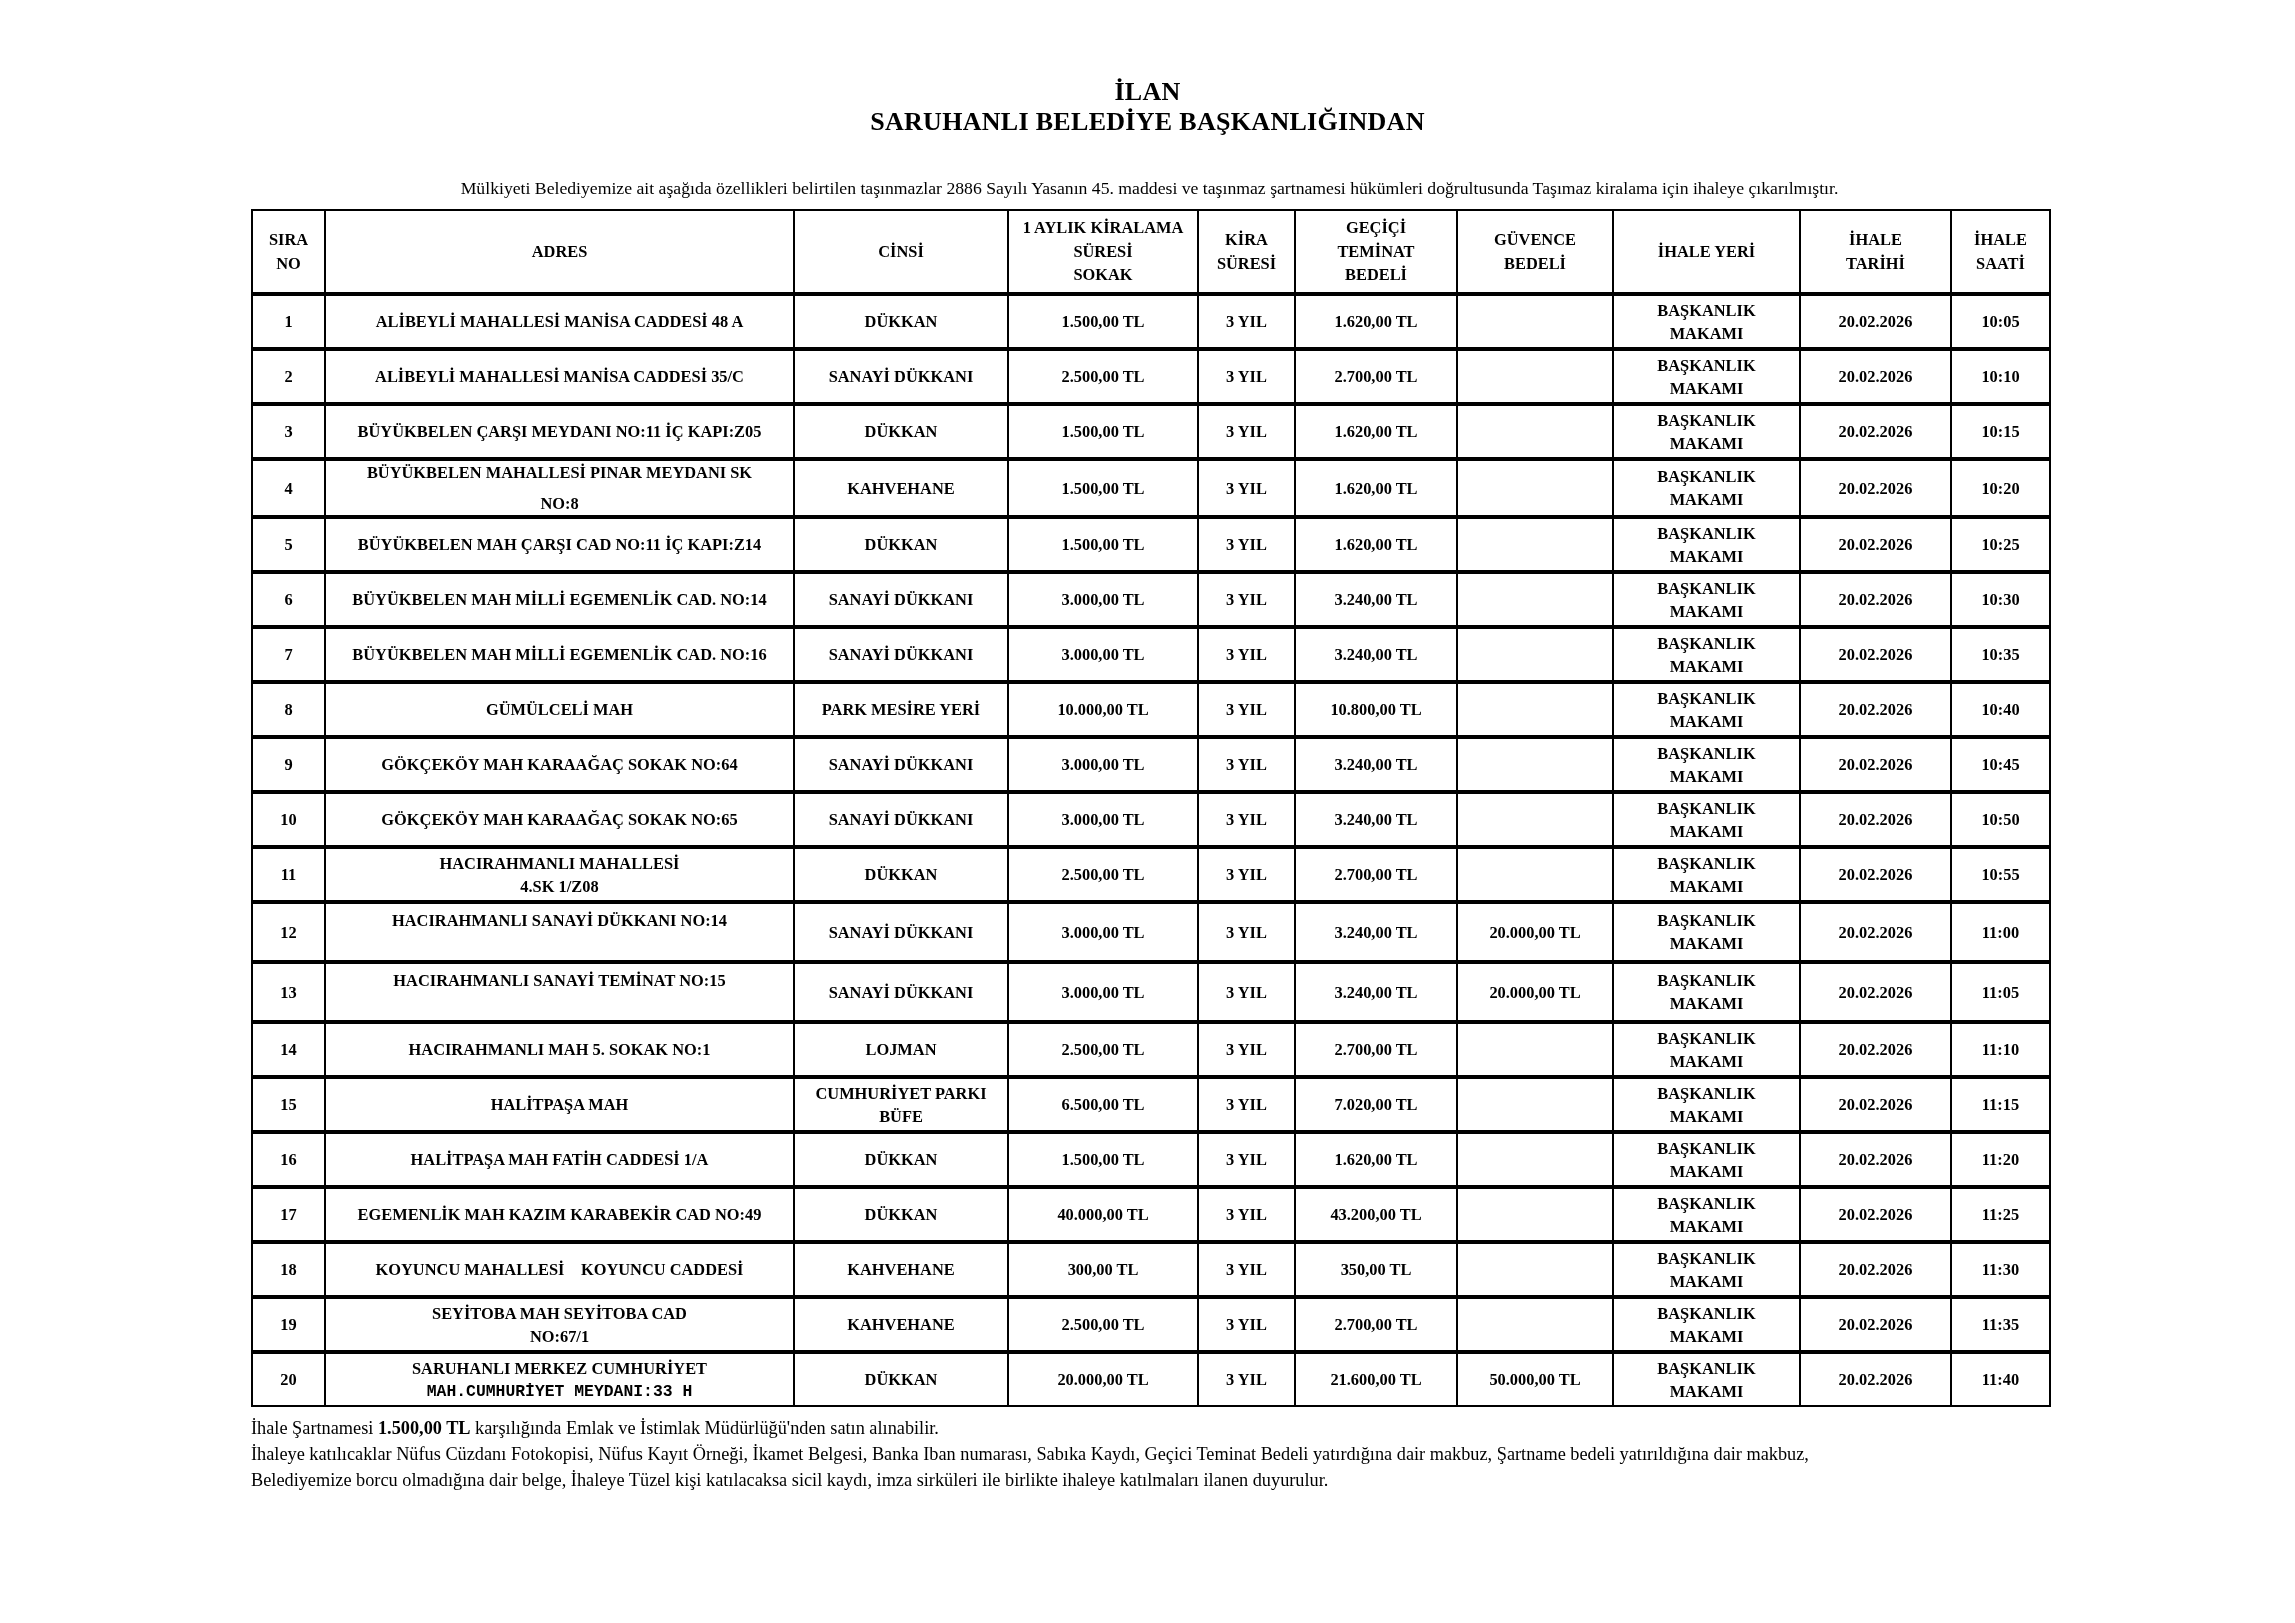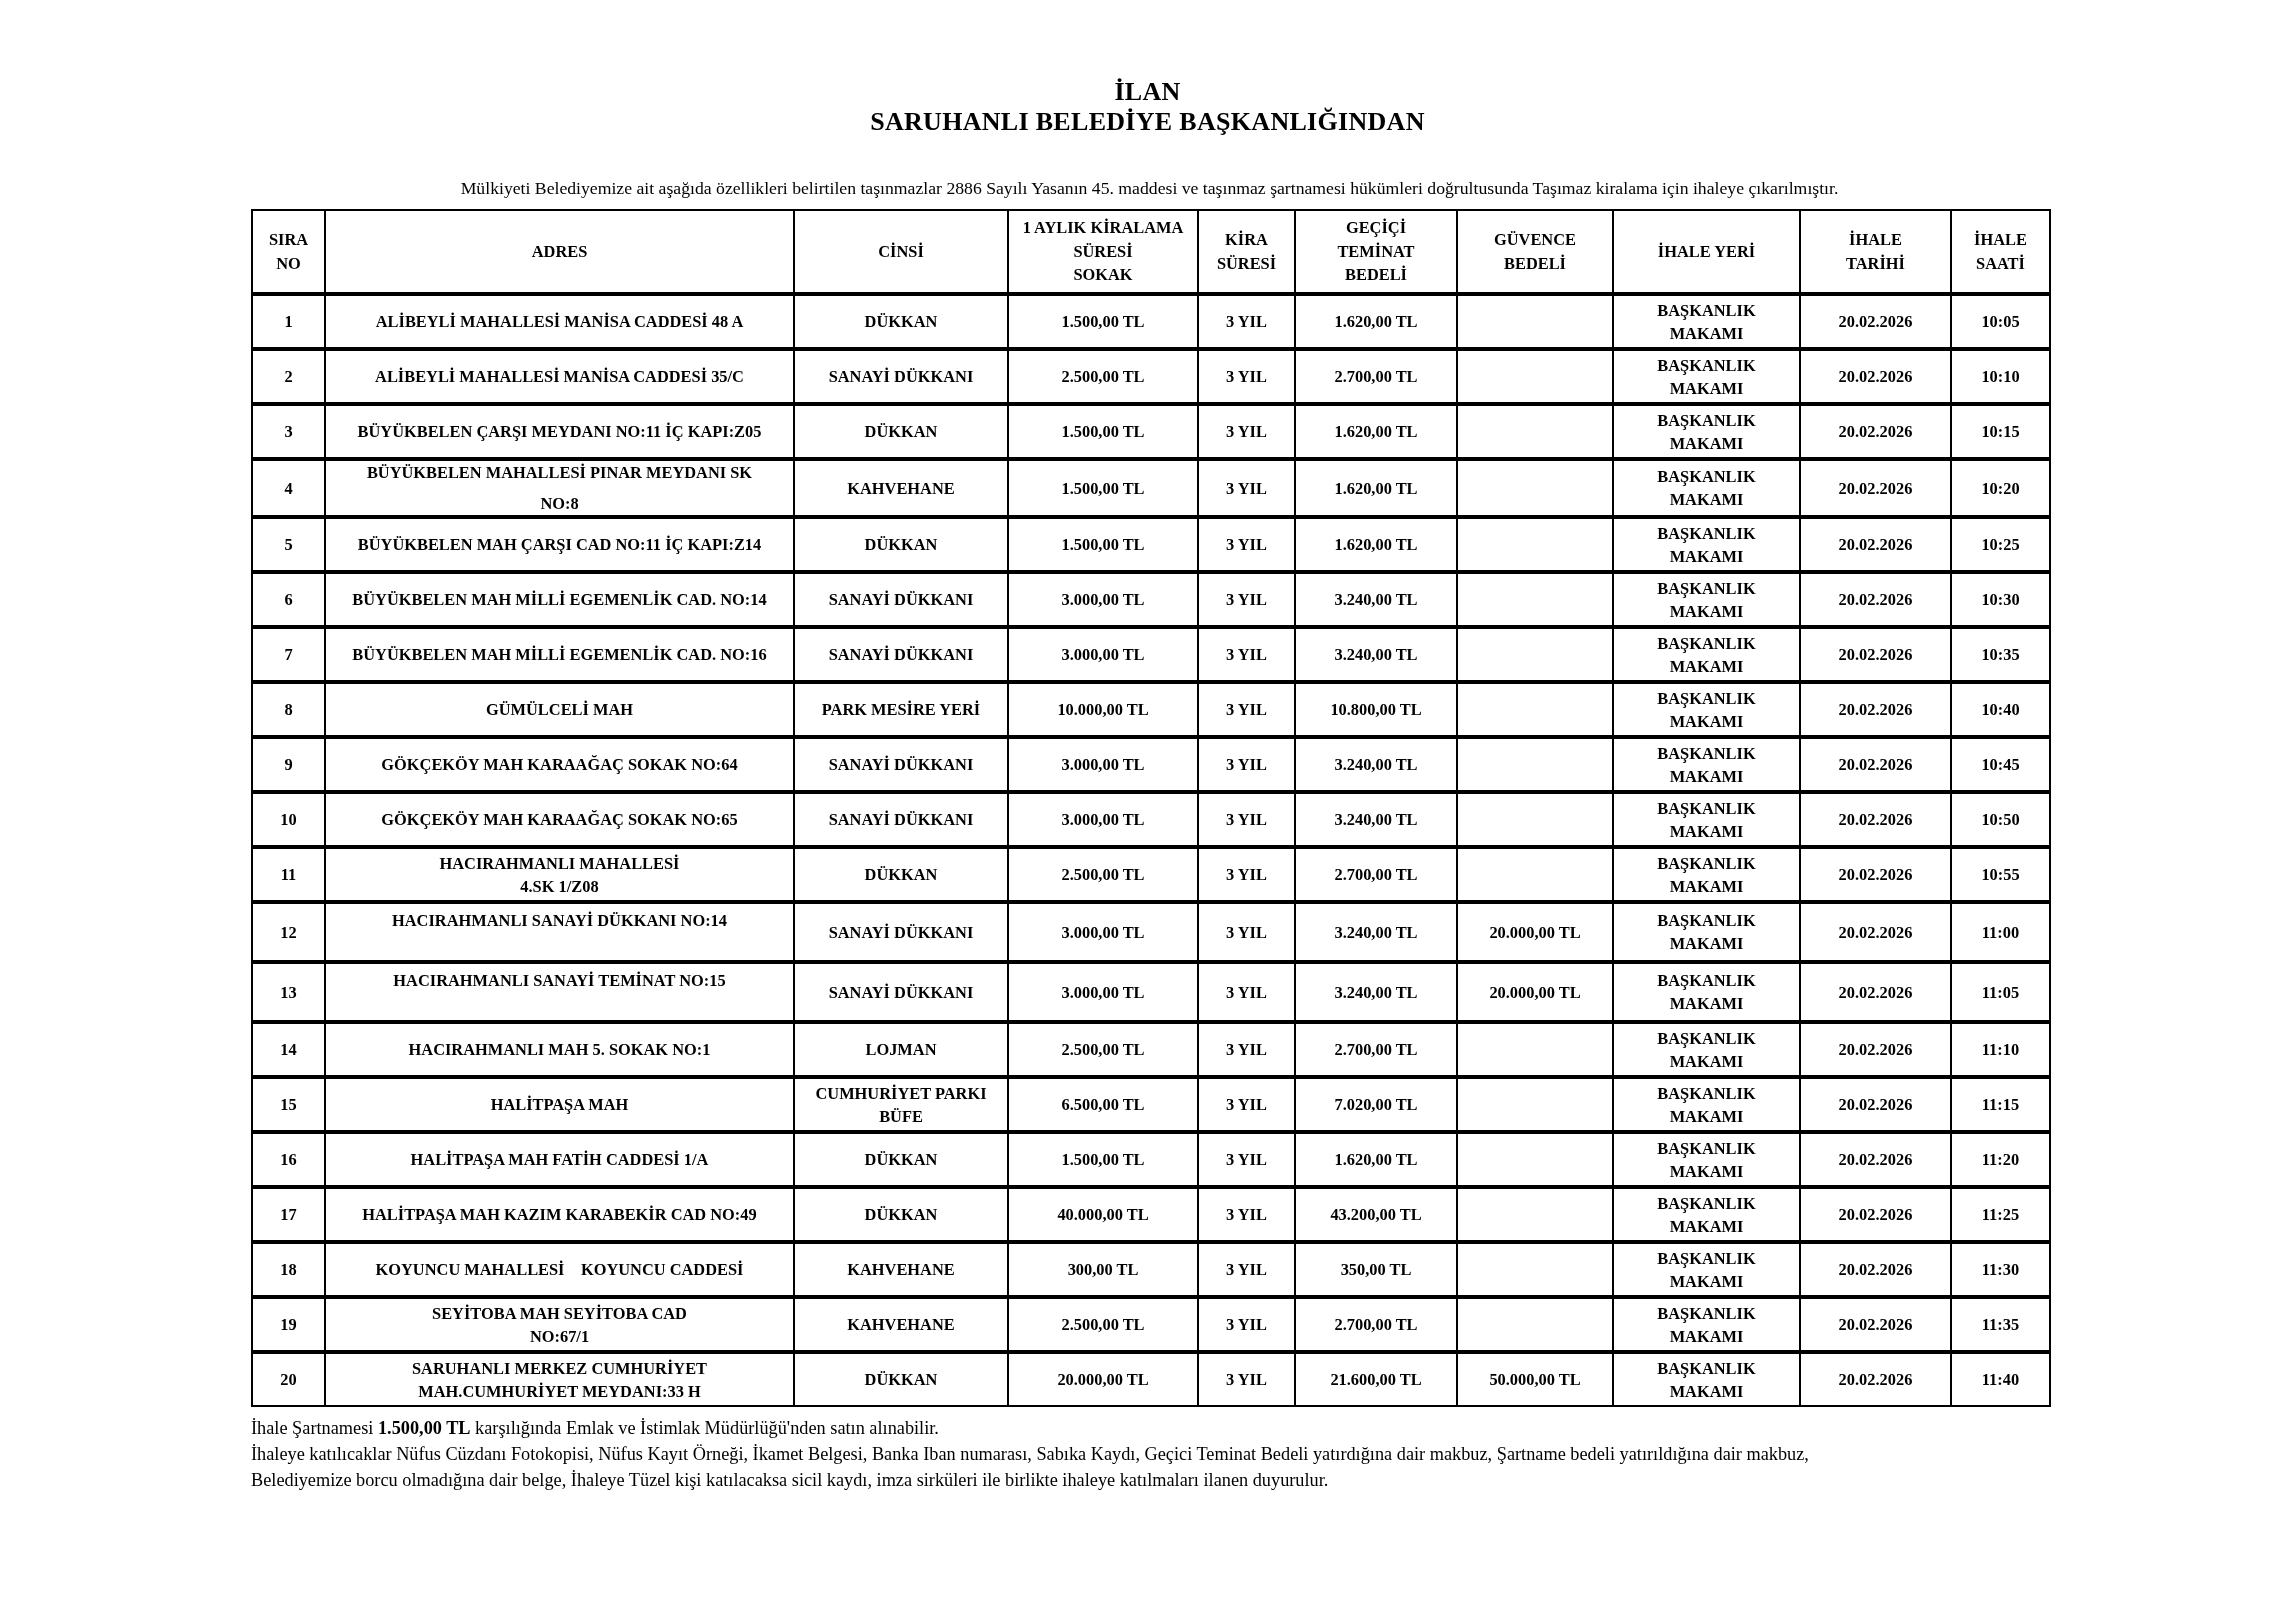--- a/index.html
+++ b/index.html
@@ -395,21 +395,21 @@
         <td>
           <span class="cell-line" style="white-space: pre;">BAŞKANLIK</span>
           <span class="cell-line" style="white-space: pre;">MAKAMI</span>
         </td>
         <td>20.02.2026</td>
         <td>11:20</td>
       </tr>
       <tr>
         <td>17</td>
         <td class="adres">
-          <span class="cell-line" style="white-space: pre;">HALİTPAŞA MAH KAZIM KARABEKİR CAD NO:49</span>
+          <span class="cell-line" style="white-space: pre;">EGEMENLİK MAH KAZIM KARABEKİR CAD NO:49</span>
         </td>
         <td>
           <span class="cell-line" style="white-space: pre;">DÜKKAN</span>
         </td>
         <td>40.000,00 TL</td>
         <td>3 YIL</td>
         <td>43.200,00 TL</td>
         <td></td>
         <td>
           <span class="cell-line" style="white-space: pre;">BAŞKANLIK</span>
@@ -454,21 +454,21 @@
           <span class="cell-line" style="white-space: pre;">BAŞKANLIK</span>
           <span class="cell-line" style="white-space: pre;">MAKAMI</span>
         </td>
         <td>20.02.2026</td>
         <td>11:35</td>
       </tr>
       <tr>
         <td>20</td>
         <td class="adres">
           <span class="cell-line" style="white-space: pre;">SARUHANLI MERKEZ CUMHURİYET</span>
-          <span class="cell-line" style="white-space: pre;">MAH.CUMHURİYET MEYDANI:33 H</span>
+          <span class="cell-line" style="white-space: pre; font-family: Liberation Mono, monospace;">MAH.CUMHURİYET MEYDANI:33 H</span>
         </td>
         <td>
           <span class="cell-line" style="white-space: pre;">DÜKKAN</span>
         </td>
         <td>20.000,00 TL</td>
         <td>3 YIL</td>
         <td>21.600,00 TL</td>
         <td>50.000,00 TL</td>
         <td>
           <span class="cell-line" style="white-space: pre;">BAŞKANLIK</span>

